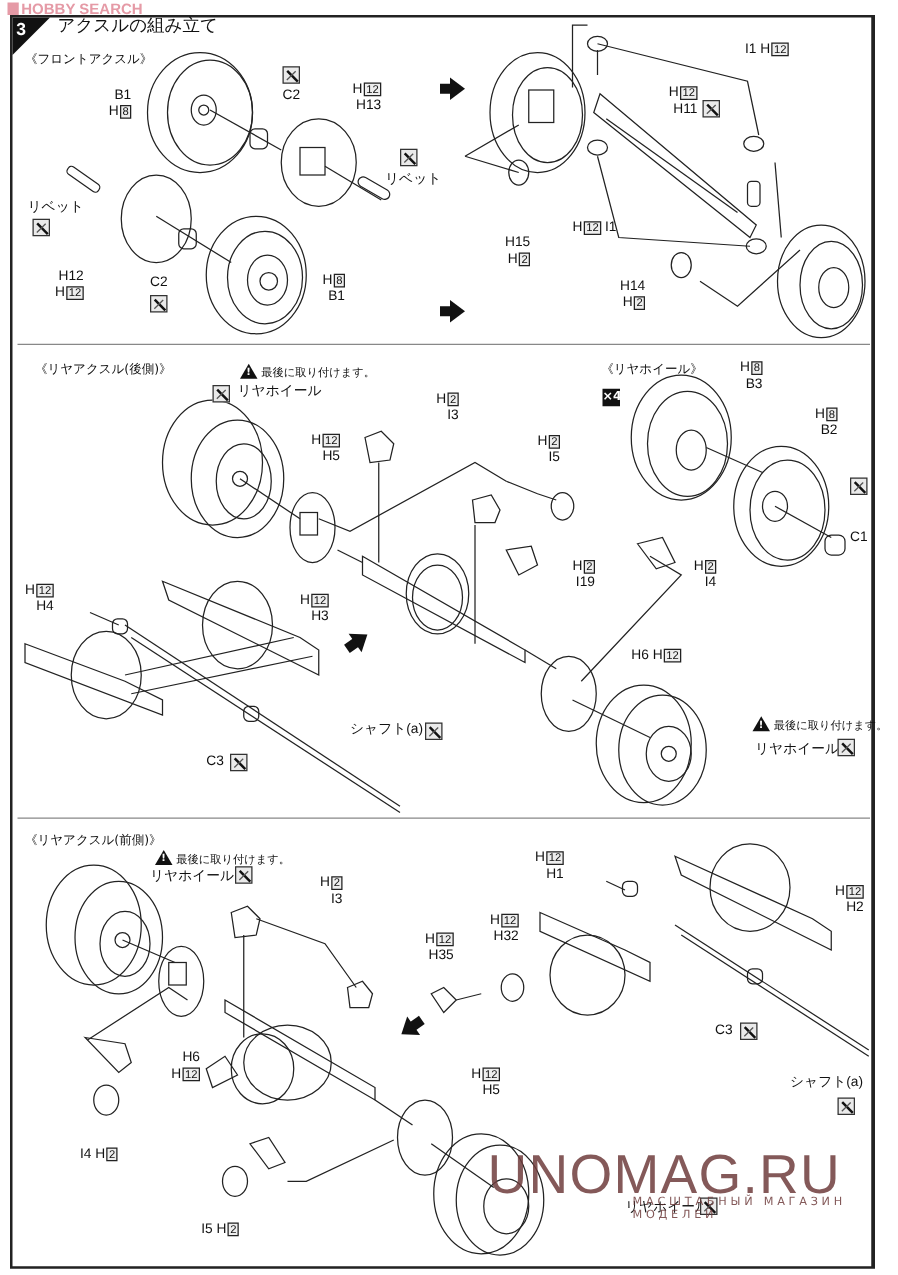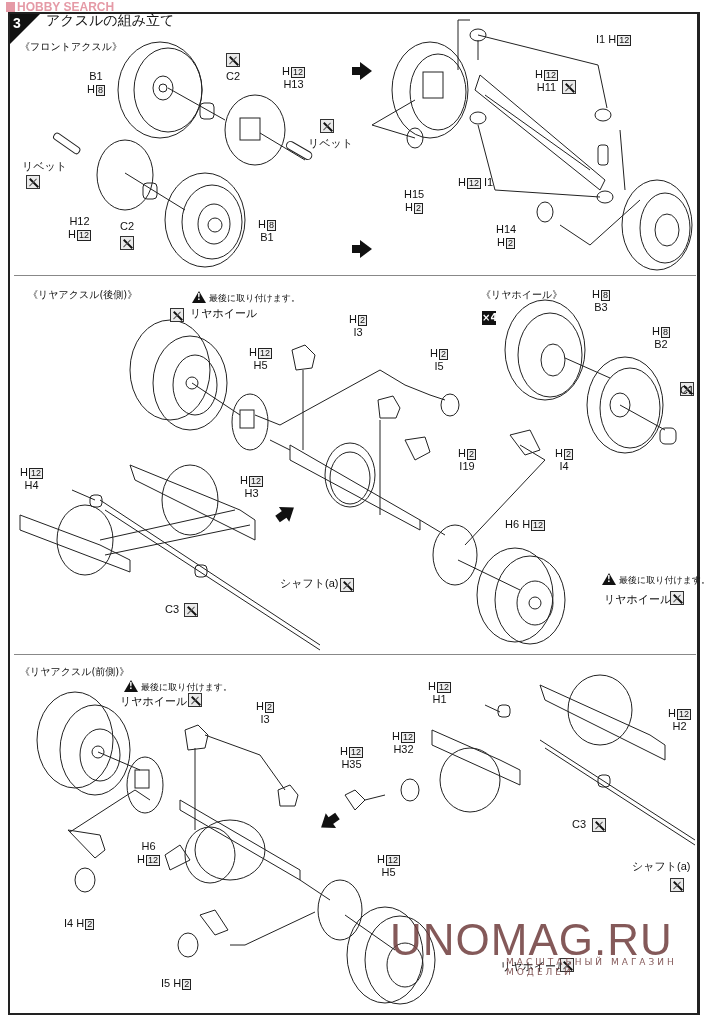--- a/index.html
+++ b/index.html
@@ -5,21 +5,21 @@
   html,body{margin:0;padding:0;background:#fff;}
   body{width:718px;height:1020px;position:relative;overflow:hidden;font-family:"DejaVu Sans",sans-serif;color:#111;}
   .frame{position:absolute;left:8px;top:12px;width:692px;height:1003px;border:2px solid #222;border-right:3px solid #222;box-sizing:border-box;}
   .divider{position:absolute;left:14px;width:682px;height:1px;background:#888;}
   .step-badge{position:absolute;left:10px;top:14px;width:0;height:0;border-top:30px solid #111;border-right:30px solid transparent;}
   .step-num{position:absolute;left:13px;top:15px;color:#fff;font-weight:bold;font-size:14px;font-family:"Liberation Sans",sans-serif;}
   .title{position:absolute;left:46px;top:12px;font-size:14px;}
   .watermark-top{position:absolute;left:6px;top:0px;font-size:12px;font-weight:bold;color:#e59aa6;letter-spacing:0px;font-family:"Liberation Sans",sans-serif;}
   .wm-logo{display:inline-block;width:9px;height:10px;background:#e59aa6;margin-right:2px;vertical-align:-1px;}
   .sub{position:absolute;font-size:10px;}
-  .lbl{position:absolute;font-size:11px;font-family:"Liberation Sans",sans-serif;line-height:13px;text-align:center;}
+  .lbl{position:absolute;font-size:11px;font-family:"Liberation Sans",sans-serif;line-height:13px;text-align:right;}
   .box{display:inline-block;border:1px solid #222;font-size:9px;line-height:9px;padding:0 1px;margin-left:1px;background:#eee;}
   .warn{position:absolute;font-size:9px;}
   .warn .tri{display:inline-block;width:0;height:0;border-left:7px solid transparent;border-right:7px solid transparent;border-bottom:12px solid #111;position:relative;vertical-align:-2px;margin-right:3px;}
   .warn .tri::after{content:"!";position:absolute;left:-2px;top:2px;color:#fff;font-size:8px;font-weight:bold;}
   .cut{position:absolute;width:14px;height:14px;border:1px solid #333;background:#eaeaea;box-sizing:border-box;}
   .cut::before{content:"";position:absolute;left:1px;top:6px;width:12px;height:2px;background:#111;transform:rotate(45deg);}
   .cut::after{content:"";position:absolute;left:1px;top:6px;width:10px;height:1px;background:#555;transform:rotate(-45deg);}
   .arrow{position:absolute;width:0;height:0;border-top:9px solid transparent;border-bottom:9px solid transparent;border-left:12px solid #111;}
   .arrow::before{content:"";position:absolute;left:-20px;top:-4px;width:9px;height:8px;background:#111;}
   .x4{position:absolute;left:482px;top:311px;width:14px;height:14px;background:#111;color:#fff;font-size:10px;font-weight:bold;text-align:center;line-height:14px;}
@@ -201,21 +201,21 @@
 <div class="sub" style="left:20px;top:40px">《フロントアクスル》</div>
 
 <div class="lbl" style="left:87px;top:70px"><span>B1</span><br><span>H</span><span class="box">8</span></div>
 <div class="cut" style="left:226px;top:53px"></div>
 <div class="lbl" style="left:226px;top:70px">C2</div>
 <div class="lbl" style="left:282px;top:65px"><span>H</span><span class="box">12</span><br><span>H13</span></div>
 <div class="cut" style="left:320px;top:119px"></div>
 <div class="lbl" style="left:308px;top:137px">リベット</div>
 <div class="lbl" style="left:22px;top:160px">リベット</div>
 <div class="cut" style="left:26px;top:175px"></div>
-<div class="lbl" style="left:68px;top:215px"><span>H12</span><br><span>H</span><span class="box">12</span></div>
+<div class="lbl" style="left:44px;top:215px"><span>H12</span><br><span>H</span><span class="box">12</span></div>
 <div class="lbl" style="left:120px;top:220px">C2</div>
 <div class="cut" style="left:120px;top:236px"></div>
 <div class="lbl" style="left:258px;top:218px"><span>H</span><span class="box">8</span><br><span>B1</span></div>
 
 <div class="arrow" style="left:360px;top:62px"></div>
 <div class="arrow" style="left:360px;top:240px"></div>
 
 <div class="lbl" style="left:596px;top:33px"><span>I1</span> <span>H</span><span class="box">12</span></div>
 <div class="lbl" style="left:535px;top:68px"><span>H</span><span class="box">12</span><br><span>H11</span></div>
 <div class="cut" style="left:562px;top:80px"></div>
@@ -242,21 +242,21 @@
 <div class="cut" style="left:340px;top:578px"></div>
 <div class="warn" style="left:602px;top:573px"><span class="tri"></span><span>最後に取り付けます。</span></div>
 <div class="lbl" style="left:604px;top:593px">リヤホイール</div>
 <div class="cut" style="left:670px;top:591px"></div>
 
 <div class="sub" style="left:481px;top:288px">《リヤホイール》</div>
 <div class="x4">×4</div>
 <div class="lbl" style="left:592px;top:288px"><span>H</span><span class="box">8</span><br><span>B3</span></div>
 <div class="lbl" style="left:652px;top:325px"><span>H</span><span class="box">8</span><br><span>B2</span></div>
 <div class="cut" style="left:680px;top:382px"></div>
-<div class="lbl" style="left:680px;top:384px">C1</div>
+<div class="lbl" style="left:680px;top:424px">C1</div>
 
 <div class="sub" style="left:20px;top:665px">《リヤアクスル(前側)》</div>
 <div class="warn" style="left:124px;top:680px"><span class="tri"></span><span>最後に取り付けます。</span></div>
 <div class="lbl" style="left:120px;top:695px">リヤホイール</div>
 <div class="cut" style="left:188px;top:693px"></div>
 <div class="lbl" style="left:256px;top:700px"><span>H</span><span class="box">2</span><br><span>I3</span></div>
 <div class="lbl" style="left:428px;top:680px"><span>H</span><span class="box">12</span><br><span>H1</span></div>
 <div class="lbl" style="left:668px;top:707px"><span>H</span><span class="box">12</span><br><span>H2</span></div>
 <div class="lbl" style="left:392px;top:730px"><span>H</span><span class="box">12</span><br><span>H32</span></div>
 <div class="lbl" style="left:340px;top:745px"><span>H</span><span class="box">12</span><br><span>H35</span></div>

